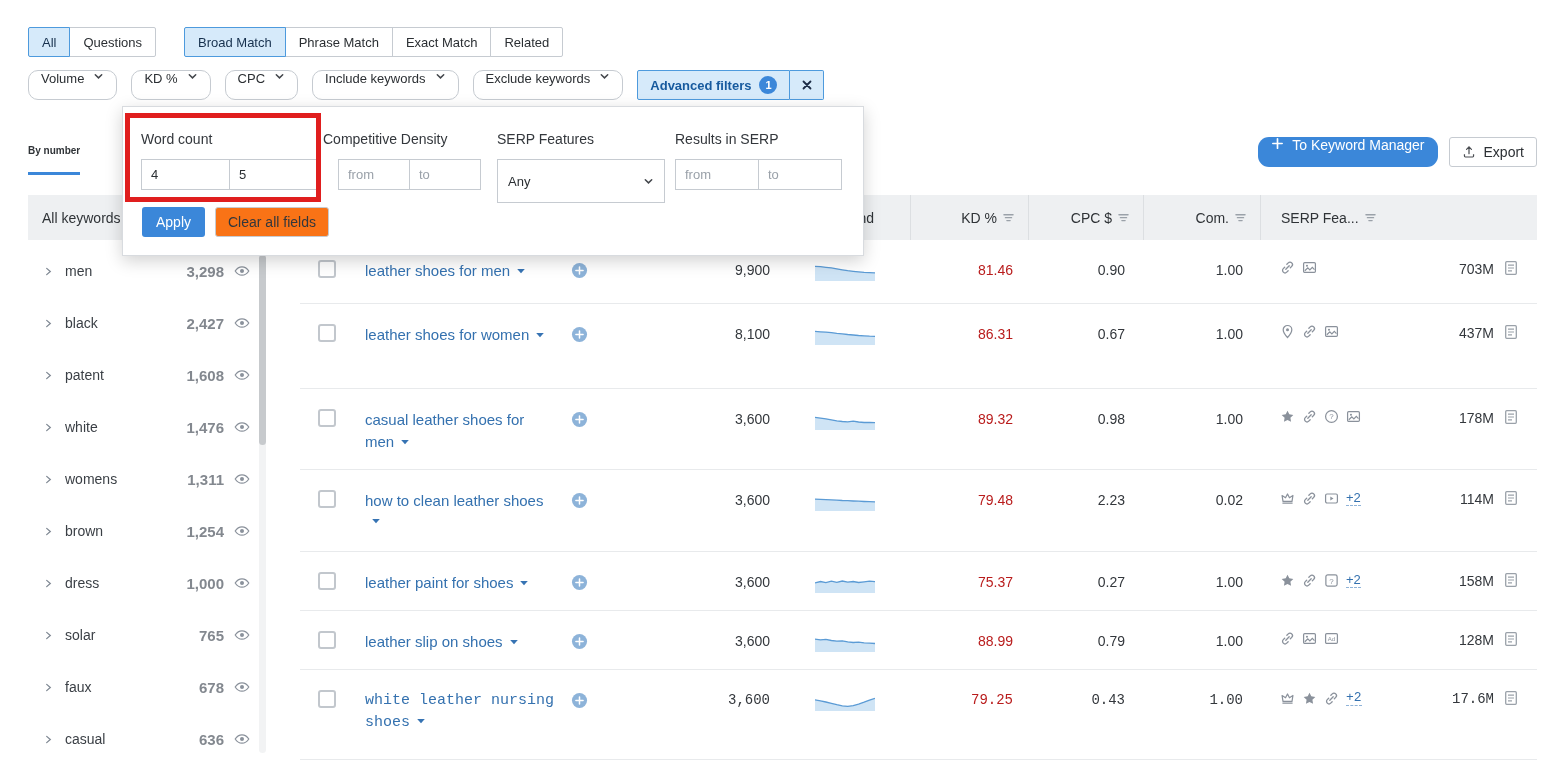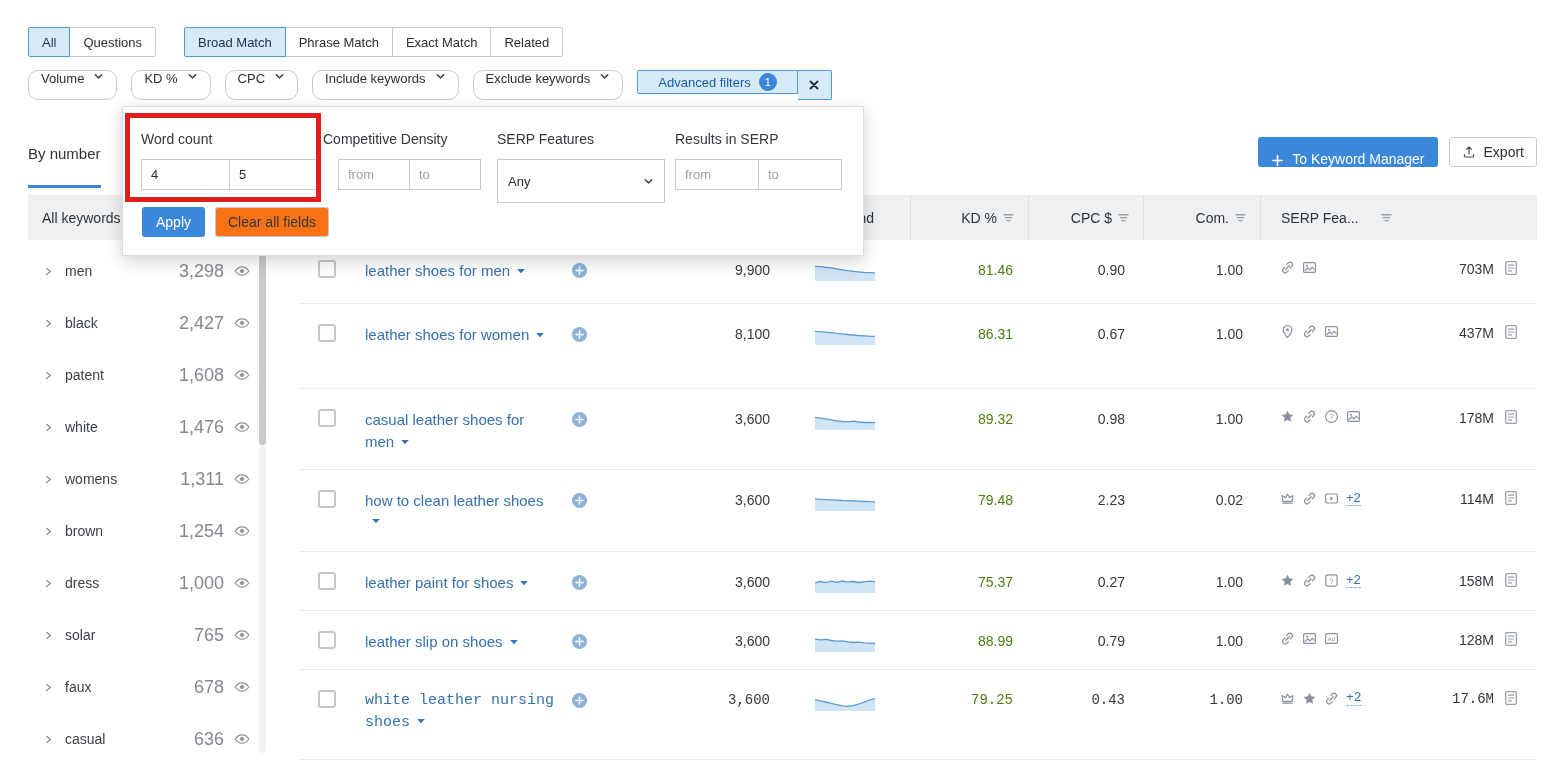--- a/index.html
+++ b/index.html
@@ -25,23 +25,23 @@
 
   
   .filter-row { position:absolute; left:28px; top:70px; display:flex; gap:14px; align-items:center; }
   .filter-btn {
     height:30px; display:inline-flex; align-items:flex-start; gap:9px; padding:0 12px;
     background:#fff; border:1px solid #c6cbd1; border-radius:10px;
     font-size:13px; color:#2b2f33; cursor:pointer; white-space:nowrap;
   }
   .adv-group { display:flex; }
   .adv-btn {
-    height:24px; display:flex; align-items:center; gap:8px; padding:0 20px;
+    height:30px; display:flex; align-items:center; gap:8px; padding:0 12px;
     background:#d6eafa; border:1px solid #4d9add; border-radius:2px 0 0 2px;
-    font-size:13px; color:#175a9e; cursor:pointer; white-space:nowrap;
+    font-size:13px; color:#175a9e; cursor:pointer; white-space:nowrap;font-weight:bold;
   }
   .adv-badge {
     width:18px; height:18px; border-radius:50%; background:#3b87d9; color:#fff;
     font-size:11px; display:flex; align-items:center; justify-content:center;
   }
   .adv-close {
     width:34px; height:30px; background:#d6eafa; border:1px solid #4d9add; border-left:none;
     border-radius:0 2px 2px 0; display:flex; align-items:center; justify-content:center; cursor:pointer;
   }
 
@@ -71,68 +71,68 @@
     font-family:"Liberation Sans",sans-serif; cursor:pointer;
   }
   .btn-clear {
     position:absolute; left:92px; top:100px; height:30px; padding:0 12px;
     background:#f97316; color:#33373c; border:1px solid #c6cbd1; border-radius:3px; font-size:14px;
     font-family:"Liberation Sans",sans-serif; cursor:pointer;
   }
 
   
   .by-number {
-    position:absolute; left:28px; top:145px; font-size:15px; color:#2f3337;
-    padding-bottom:23px; border-bottom:3px solid #3b87d9; cursor:pointer;
+    position:absolute; left:28px; top:145px; font-size:10px; color:#2f3337;
+    padding-bottom:16px; border-bottom:3px solid #3b87d9; cursor:pointer;font-weight:bold;
   }
   .actions { position:absolute; top:137px; right:18px; display:flex; gap:11px; }
   .btn-blue {
-    height:30px; background:#3b87d9; color:#fff; border-radius:3px; display:flex;
-    align-items:flex-end; gap:8px; padding:0 13px; font-size:14px; cursor:pointer; white-space:nowrap;
+    height:30px; background:#3b87d9; color:#fff; border-radius:11px; display:flex;
+    align-items:flex-start; gap:8px; padding:0 13px; font-size:14px; cursor:pointer; white-space:nowrap;
   }
   .btn-white {
     height:30px; background:#fff; border:1px solid #c6cbd1; border-radius:3px; display:flex;
     align-items:center; gap:8px; padding:0 12px; font-size:14px; color:#2b2f33; cursor:pointer;
   }
 
   
   .sidebar { position:absolute; left:28px; top:195px; width:240px; }
   .side-header {
     height:45px; background:#eef0f2; display:flex; align-items:center;
     padding-left:14px; font-size:14px; color:#2f3337;
   }
   .side-list { margin-top:5px; }
   .side-row { height:52px; display:flex; align-items:center; cursor:pointer; }
   .side-chevron { margin-left:16px; }
   .side-name { margin-left:12px; font-size:14px; color:#3a3f45; }
-  .side-count { margin-left:auto; font-size:18px; color:#83888f; }
+  .side-count { margin-left:auto; font-size:15px; color:#83888f;font-weight:bold; }
   .side-eye { margin-left:10px; margin-right:18px; cursor:pointer; }
   .sbar { position:absolute; left:259px; top:247px; width:7px; height:506px; background:#f2f3f4; border-radius:4px; z-index:5; }
   .sbar-thumb { position:absolute; left:0; top:8px; width:7px; height:190px; background:#c7cacd; border-radius:4px; }
 
   
   .ktable { position:absolute; left:300px; top:195px; width:1237px; }
   .grid { display:grid; grid-template-columns:50px 250px 180px 130px 118px 115px 117px 132px 145px; }
   .thead { height:45px; background:#eef0f2; align-items:center; font-size:14px; color:#2f3337; }
   .th { display:flex; align-items:center; gap:6px; height:100%; }
-  .th.sep { border-left:1px solid #dcdfe2;justify-content:space-between; }
+  .th.sep { border-left:1px solid #dcdfe2; }
   .th.num { justify-content:flex-end; padding-right:14px; }
   .th.serp-h { padding-left:20px; }
   .th.trend-h { justify-content:flex-end; padding-right:36px; }
   .trow { border-bottom:1px solid #e8eaec; align-items:start; padding-top:20px; }
   .c-check { padding-left:18px; }
   .checkbox { width:18px; height:18px; border:2px solid #c2c7cd; border-radius:3px; background:#fff; cursor:pointer; }
   .c-kw { position:relative; padding-left:15px; padding-right:42px; }
   .kw-text { max-width:190px; display:inline-block; }
   .kw-link { font-size:15px; color:#3471af; line-height:22px; cursor:pointer; }
   .kw-caret { margin-left:6px; cursor:pointer; }
   .plus-btn { position:absolute; right:12px; top:2px; cursor:pointer; }
   .c-vol { font-size:14px; color:#33373c; text-align:right; padding-right:10px; line-height:21px; }
   .c-trend { display:flex; justify-content:center; }
-  .c-kd { font-size:14px; color:#4d7c0f; text-align:right; padding-right:15px; line-height:21px; }
+  .c-kd { font-size:14px; color:#b91c1c; text-align:right; padding-right:15px; line-height:21px; }
   .c-cpc { font-size:14px; color:#33373c; text-align:right; padding-right:18px; line-height:21px; }
   .c-com { font-size:14px; color:#33373c; text-align:right; padding-right:17px; line-height:21px; }
   .c-serp { display:flex; align-items:center; gap:7px; padding-left:20px; line-height:21px; }
   .more-link { font-size:13px; color:#3471af; border-bottom:1px dashed #8fb3d8; cursor:pointer; line-height:15px; }
   .c-res { display:flex; justify-content:flex-end; align-items:flex-start; gap:9px; padding-right:18px; font-size:14px; color:#33373c; line-height:19px; }
 </style>
 </head>
 <body>
 
 <div class="tab-group tabs-left" id="tabs-left">

